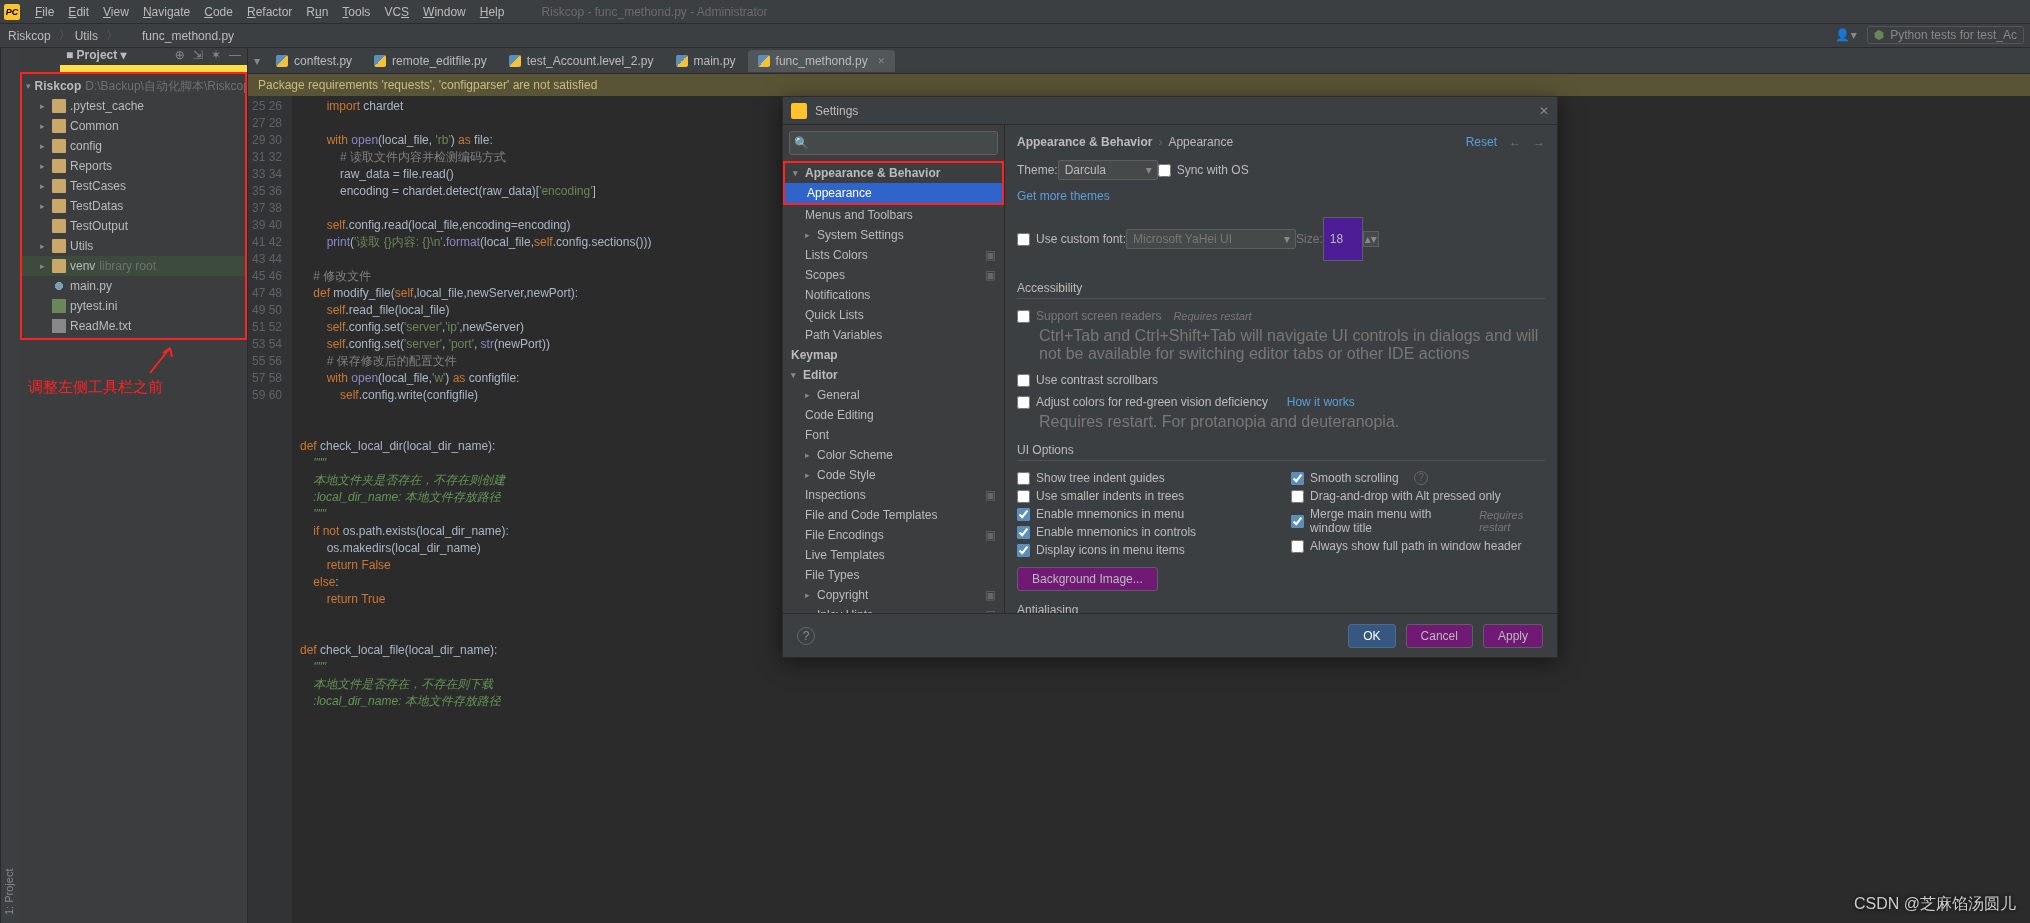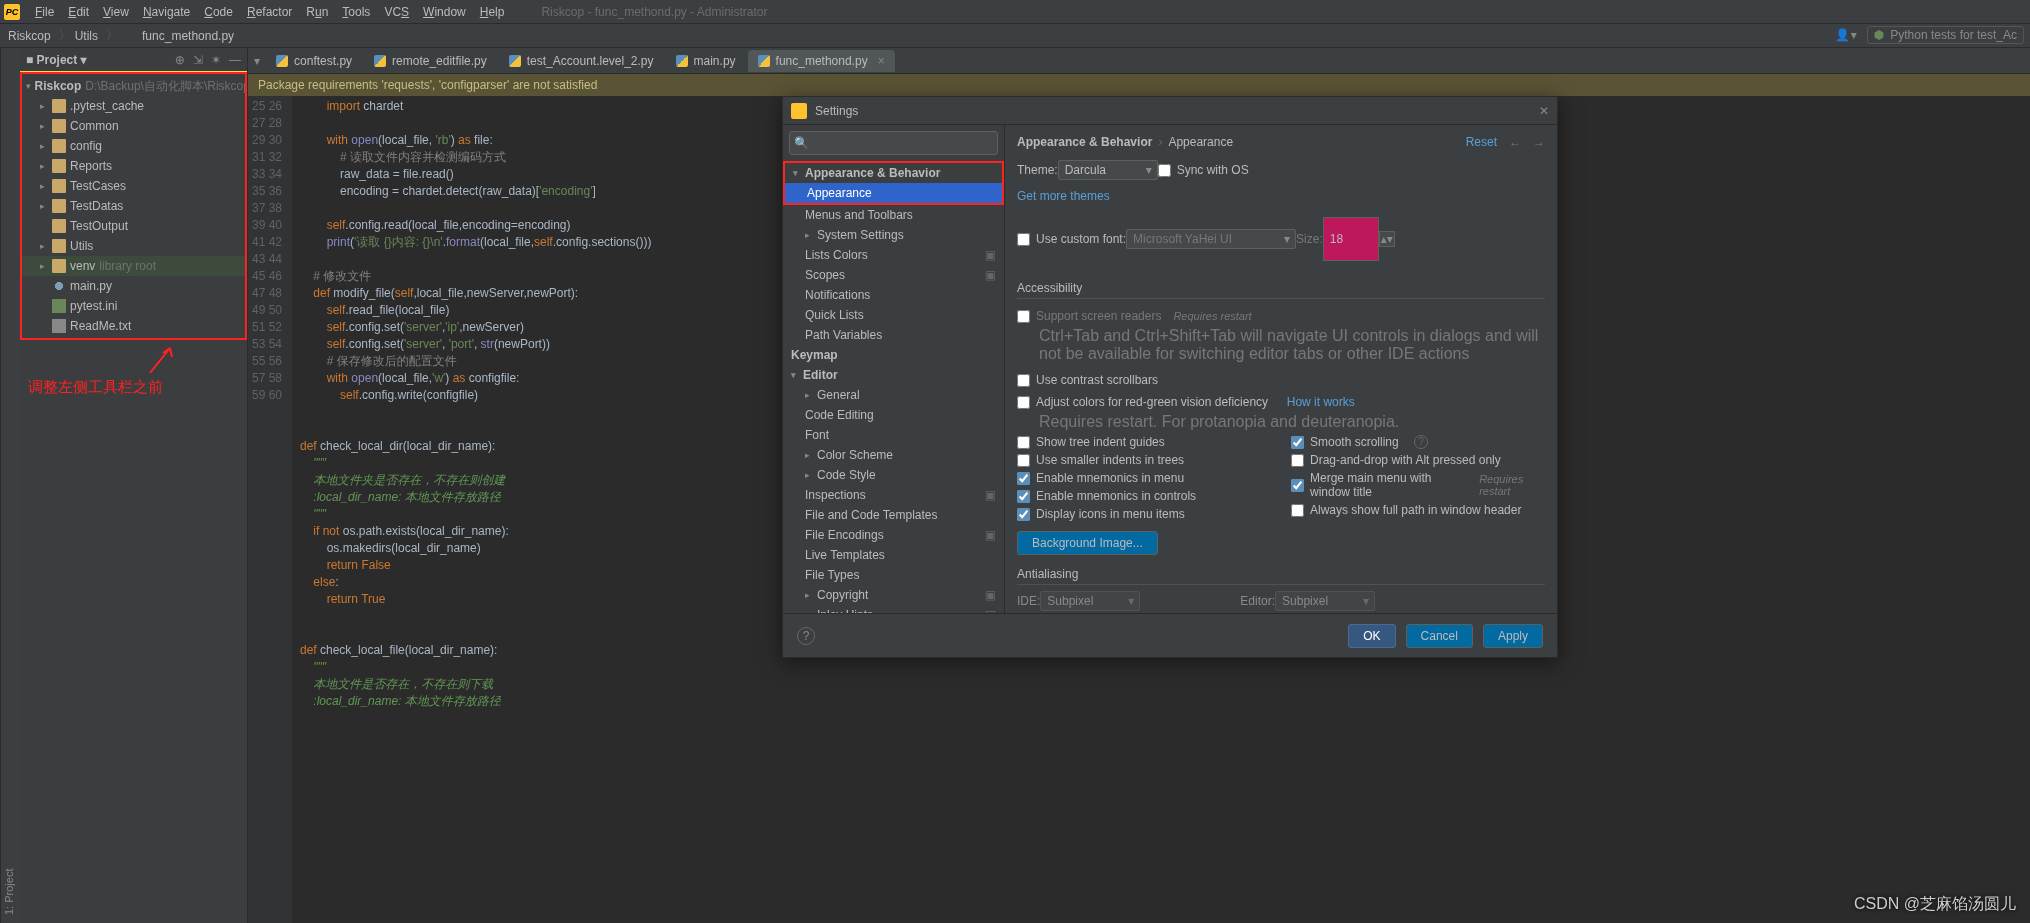--- a/index.html
+++ b/index.html
@@ -11,21 +11,21 @@
 .menubar .title { margin-left: 30px; color: #6b6b6b; }
 .breadcrumbs { height: 24px; display: flex; align-items: center; padding: 0 8px; color:#bbb; border-bottom: 1px solid #2b2b2b; }
 .breadcrumbs span { margin-right:4px; }
 .breadcrumbs .sep { color:#666; margin:0 4px; }
 .right-icons { position:absolute; right:6px; top:26px; display:flex; gap:10px; align-items:center; color:#888;}
 .run-config { background:#3c3f41; border:1px solid #555; padding:1px 6px; border-radius:3px; display:flex; gap:6px; align-items:center;}
 .run-config .py-ico { color:#6a8759;}
 .main { display: flex; height: calc(100% - 48px); }
 .left-tab { width: 20px; background:#3c3f41; border-right:1px solid #2b2b2b; writing-mode: vertical-rl; text-orientation: mixed; padding:8px 2px; color:#888; transform: rotate(180deg); font-size:11px;}
 .project-panel { width: 228px; background:#3b3d3f; border-right:1px solid #2b2b2b; position:relative;}
-.project-header { height: 24px; display:flex; align-items:center; padding:0 6px; border-bottom:1px solid #fde047; }
+.project-header { height: 24px; display:flex; align-items:flex-start; padding:0 6px; border-bottom:7px solid #fde047;margin-left:40px; }
 .project-header .sel { color:#bbb; font-weight:bold;}
 .project-header .icons { margin-left:auto; display:flex; gap:8px; color:#888; }
 .tree { border:2px solid #f22; height:268px; overflow:hidden; padding:2px 0;}
 .tree-row { display:flex; align-items:center; height:20px; padding-left:4px; color:#bbb; cursor:pointer; white-space:nowrap;}
 .tree-row .arrow{ width:12px; color:#888; font-size:9px;}
 .tree-row .fold-ico{ width:14px; height:14px; margin-right:4px; display:inline-block;}
 .folder{ background:#c9a86a; border-radius:1px;}
 .pyfile{ background:radial-gradient(circle,#7c9fb5 40%,transparent 42%);}
 .txtfile{ background:#888;}
 .inifile{ background:#6a8759;}
@@ -76,26 +76,26 @@
 .select::after{ content:"▾"; position:absolute; right:5px; top:2px; color:#888;}
 .chk{ display:flex; align-items:center; gap:6px; margin:4px 0;}
 .chk input{ accent-color:#5b8fb9;}
 .chk.disabled{ color:#777;}
 .link{ color:#5b9fd9; cursor:pointer;}
 .section-h{ color:#bbb; margin:12px 0 6px 0; border-bottom:1px solid #515151; padding-bottom:3px;}
 .hint{ color:#777; font-size:16px; margin-left:22px;}
 .hint2{ color:#777; font-size:11px; margin-left:6px; font-style:italic;}
 .two-col{ display:flex; gap:20px;}
 .col{ flex:1;}
-.btn{ background:#0369a1; border:1px solid #5e6060; padding:4px 14px; color:#bbb; border-radius:3px; cursor:pointer;}
+.btn{ background:#701a75; border:1px solid #5e6060; padding:4px 14px; color:#bbb; border-radius:3px; cursor:pointer;}
 .btn.primary{ background:#365880; border-color:#4a6b8f; color:#fff;}
 .dlg-footer{ height:44px; border-top:1px solid #2b2b2b; display:flex; align-items:center; justify-content:flex-end; gap:10px; padding:0 14px;}
 .dlg-footer .help{ margin-right:auto; width:18px; height:18px; border:1px solid #666; border-radius:50%; text-align:center; line-height:16px; color:#888;}
 .watermark{ position:absolute; right:14px; bottom:8px; color:#ccc; font-size:16px; text-shadow:0 0 4px #000;}
-.size-input{ background:#be185d; border:1px solid #5e6060; padding:14px 6px; color:#bbb; width:56px;}
+.size-input{ background:#4c1d95; border:1px solid #5e6060; padding:14px 6px; color:#bbb; width:40px;}
 .spinner{ background:#45494a; border:1px solid #5e6060; width:16px; text-align:center; color:#888;}
 </style>
 </head>
 <body>
 
 <div class="menubar">
   <span class="logo">PC</span>
   <span class="item"><u>F</u>ile</span>
   <span class="item"><u>E</u>dit</span>
   <span class="item"><u>V</u>iew</span>
@@ -467,20 +467,21 @@
           <span class="hint2">Requires restart</span>
         </div>
       <div class="hint">Ctrl+Tab and Ctrl+Shift+Tab will navigate UI controls in dialogs and will not be available for switching editor tabs or other IDE actions</div>
       <div class="chk" style="margin-top:10px">
           <input type="checkbox" style="">
           <label>Use contrast scrollbars</label>
         </div>
       <div class="chk"><input type="checkbox" style=""><label>Adjust colors for red-green vision deficiency</label>&nbsp;&nbsp;<span class="link">How it works</span></div>
       <div class="hint">Requires restart. For protanopia and deuteranopia.</div>
 
+      <div class="section-h">UI Options</div>
       <div class="two-col">
         <div class="col">
           <div class="chk">
               <input type="checkbox" style="">
               <label>Show tree indent guides</label>
             </div>
           <div class="chk">
               <input type="checkbox" style="">
               <label>Use smaller indents in trees</label>
             </div>

